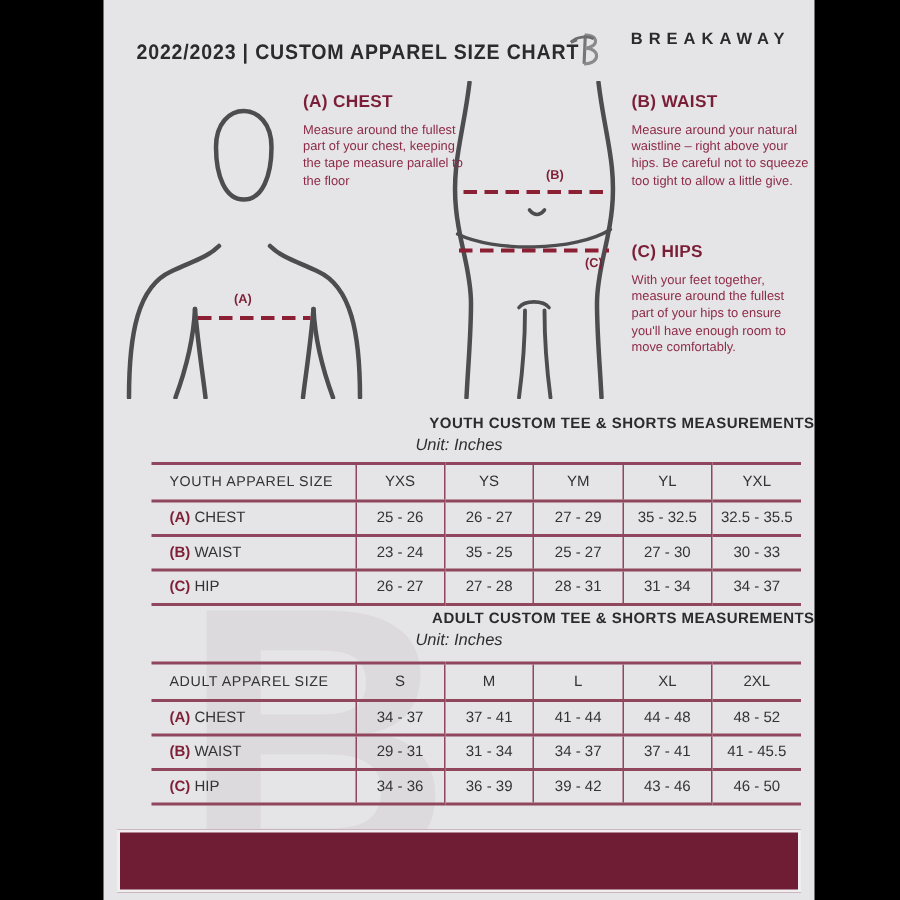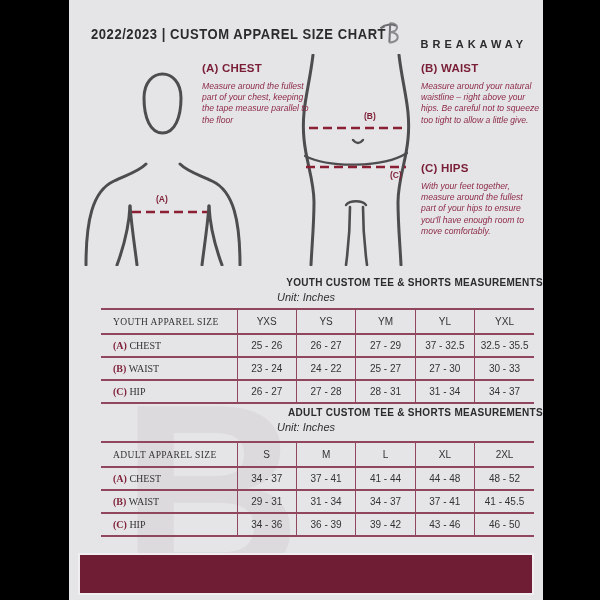--- a/index.html
+++ b/index.html
@@ -11,53 +11,53 @@
     position:absolute;left:69px;top:0;width:474px;height:600px;
     background:#e5e4e7;overflow:hidden;
   }
   
   .hdr{position:absolute;left:0;top:0;width:474px;height:48px;}
   .hdr-title{
     position:absolute;left:22px;top:26px;font-size:14px;font-weight:bold;
     color:#2b2b2d;letter-spacing:.6px;white-space:nowrap;
     transform:scaleX(.93);transform-origin:left center;
   }
-  .brand{position:absolute;right:16px;top:20px;display:flex;align-items:flex-end;gap:18px;}
+  .brand{position:absolute;right:16px;top:20px;display:flex;align-items:flex-start;gap:18px;}
   .brand-name{font-size:11px;font-weight:bold;color:#2b2b2d;letter-spacing:4px;}
   
   .fig{position:absolute;}
   .fig svg{position:absolute;left:0;top:0;}
   .fig-torso{left:10px;top:54px;width:168px;height:212px;}
   .fig-lower{left:224px;top:54px;width:126px;height:212px;}
   .meas-label{
     position:absolute;font-size:8.5px;font-weight:bold;color:#7e1f36;
   }
   .instr{position:absolute;width:112px;}
   .instr-chest{left:133px;top:62px;}
   .instr-waist{left:352px;top:62px;width:118px;}
   .instr-hips{left:352px;top:162px;width:118px;}
   .instr h3{margin:0 0 7px 0;font-size:11.5px;font-weight:bold;color:#791e36;letter-spacing:.2px;}
-  .instr p{margin:0;font-size:8.6px;line-height:1.3;font-style:italic;color:#8d2b47;}
+  .instr p{margin:0;font-size:8.6px;line-height:1.3;color:#8d2b47;}
   
   .sec-title{position:absolute;width:474px;text-align:right;font-size:10px;font-weight:bold;color:#2b2b2d;letter-spacing:.3px;}
   .sec-unit{position:absolute;width:474px;text-align:center;font-size:11px;font-style:italic;color:#2f2f31;}
   .t-youth-title{top:277px;} .t-youth-unit{top:291px;}
   .t-adult-title{top:407px;} .t-adult-unit{top:421px;}
   
   table.size{
     position:absolute;left:32px;width:433px;border-collapse:collapse;table-layout:fixed;
     z-index:2;background:transparent;
   }
   .t-youth{top:308px;} .t-adult{top:441px;}
   table.size td{
     border-top:2px solid #90465c;border-bottom:2px solid #90465c;
     border-left:1.5px solid #90465c;border-right:1.5px solid #90465c;
     height:21px;text-align:center;font-size:10px;color:#333335;padding:0;
   }
-  table.size td:first-child{border-left:none;text-align:left;padding-left:12px;font-family:Liberation Serif, serif;}
+  table.size td:first-child{border-left:none;text-align:left;padding-left:12px;}
   table.size td:last-child{border-right:none;}
   table.size col.lbl{width:136px;}
   table.size tr.head td{font-weight:normal;height:23px;}
   table.size tr.head td:first-child{font-weight:normal;font-size:9.5px;letter-spacing:.4px;}
   .rk{color:#7e1f36;font-weight:bold;}
   .rl{color:#333335;}
   
   .watermark{
     position:absolute;left:52px;top:368px;font-size:250px;line-height:1;
     font-weight:bold;color:#dcdadd;z-index:1;user-select:none;
@@ -156,27 +156,27 @@
       <td>YS</td>
       <td>YM</td>
       <td>YL</td>
       <td>YXL</td>
     </tr>
     <tr>
       <td><span class="rk">(A)</span> <span class="rl">CHEST</span></td>
       <td>25 - 26</td>
       <td>26 - 27</td>
       <td>27 - 29</td>
-      <td>37 - 32.5</td>
+      <td>35 - 32.5</td>
       <td>32.5 - 35.5</td>
     </tr>
     <tr>
       <td><span class="rk">(B)</span> <span class="rl">WAIST</span></td>
       <td>23 - 24</td>
-      <td>24 - 22</td>
+      <td>35 - 25</td>
       <td>25 - 27</td>
       <td>27 - 30</td>
       <td>30 - 33</td>
     </tr>
     <tr>
       <td><span class="rk">(C)</span> <span class="rl">HIP</span></td>
       <td>26 - 27</td>
       <td>27 - 28</td>
       <td>28 - 31</td>
       <td>31 - 34</td>

